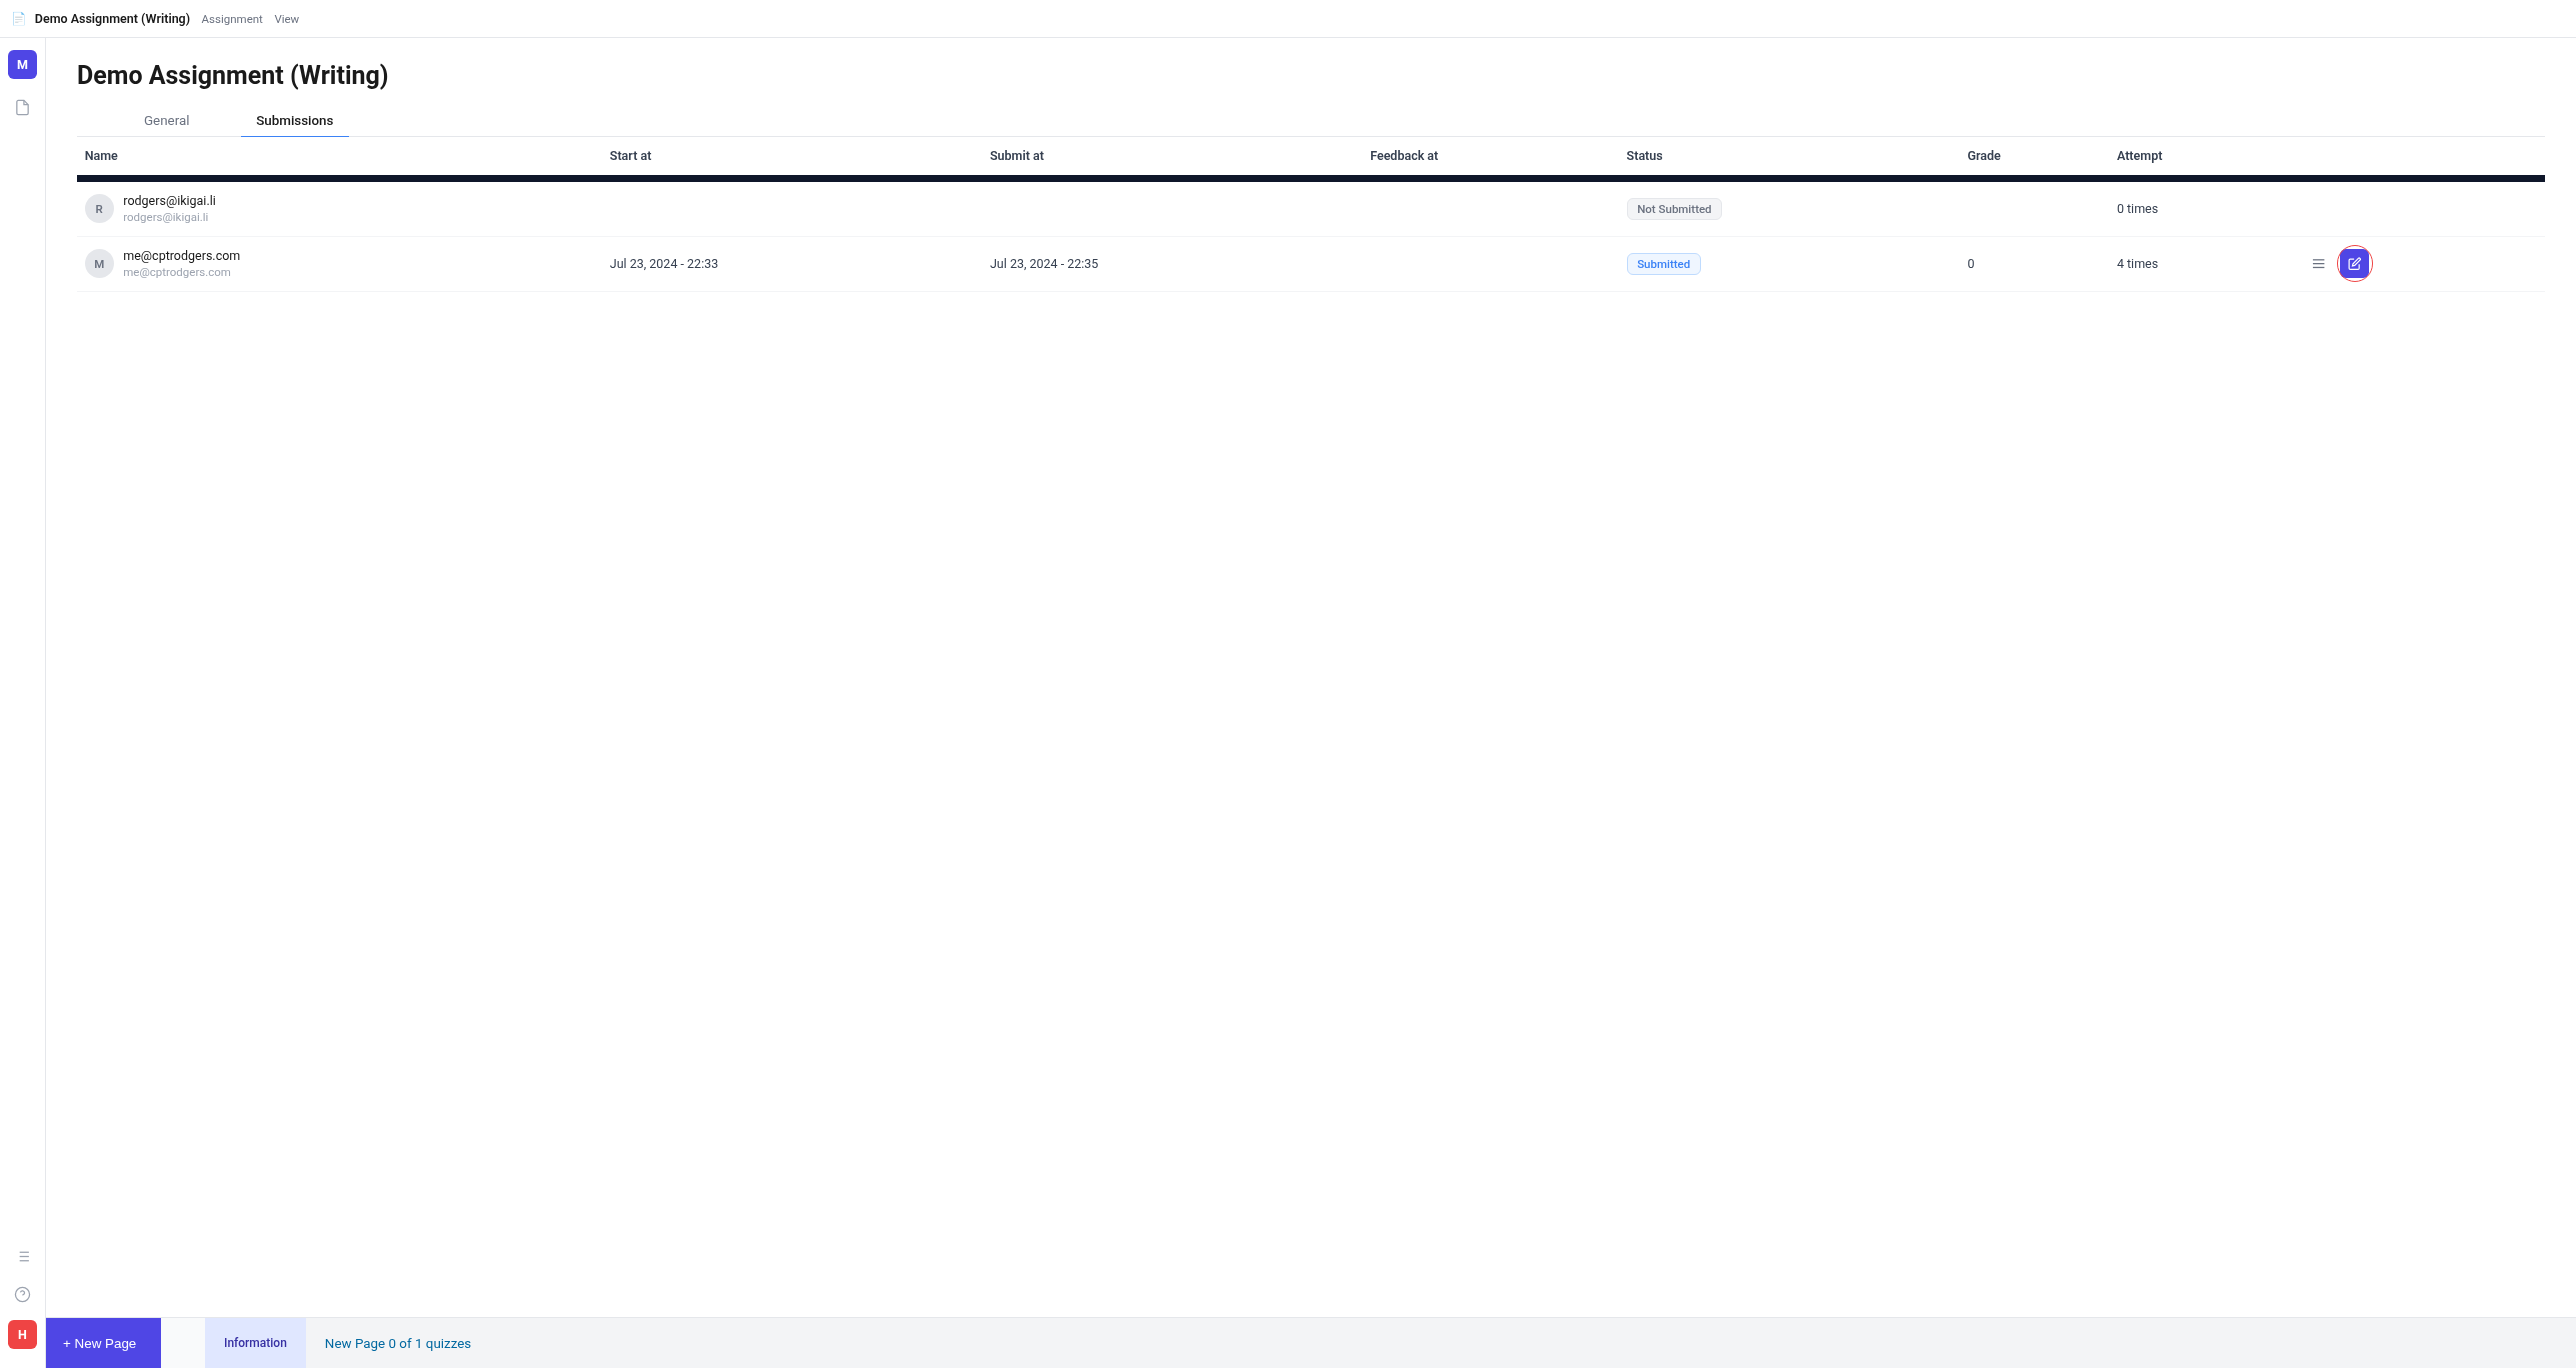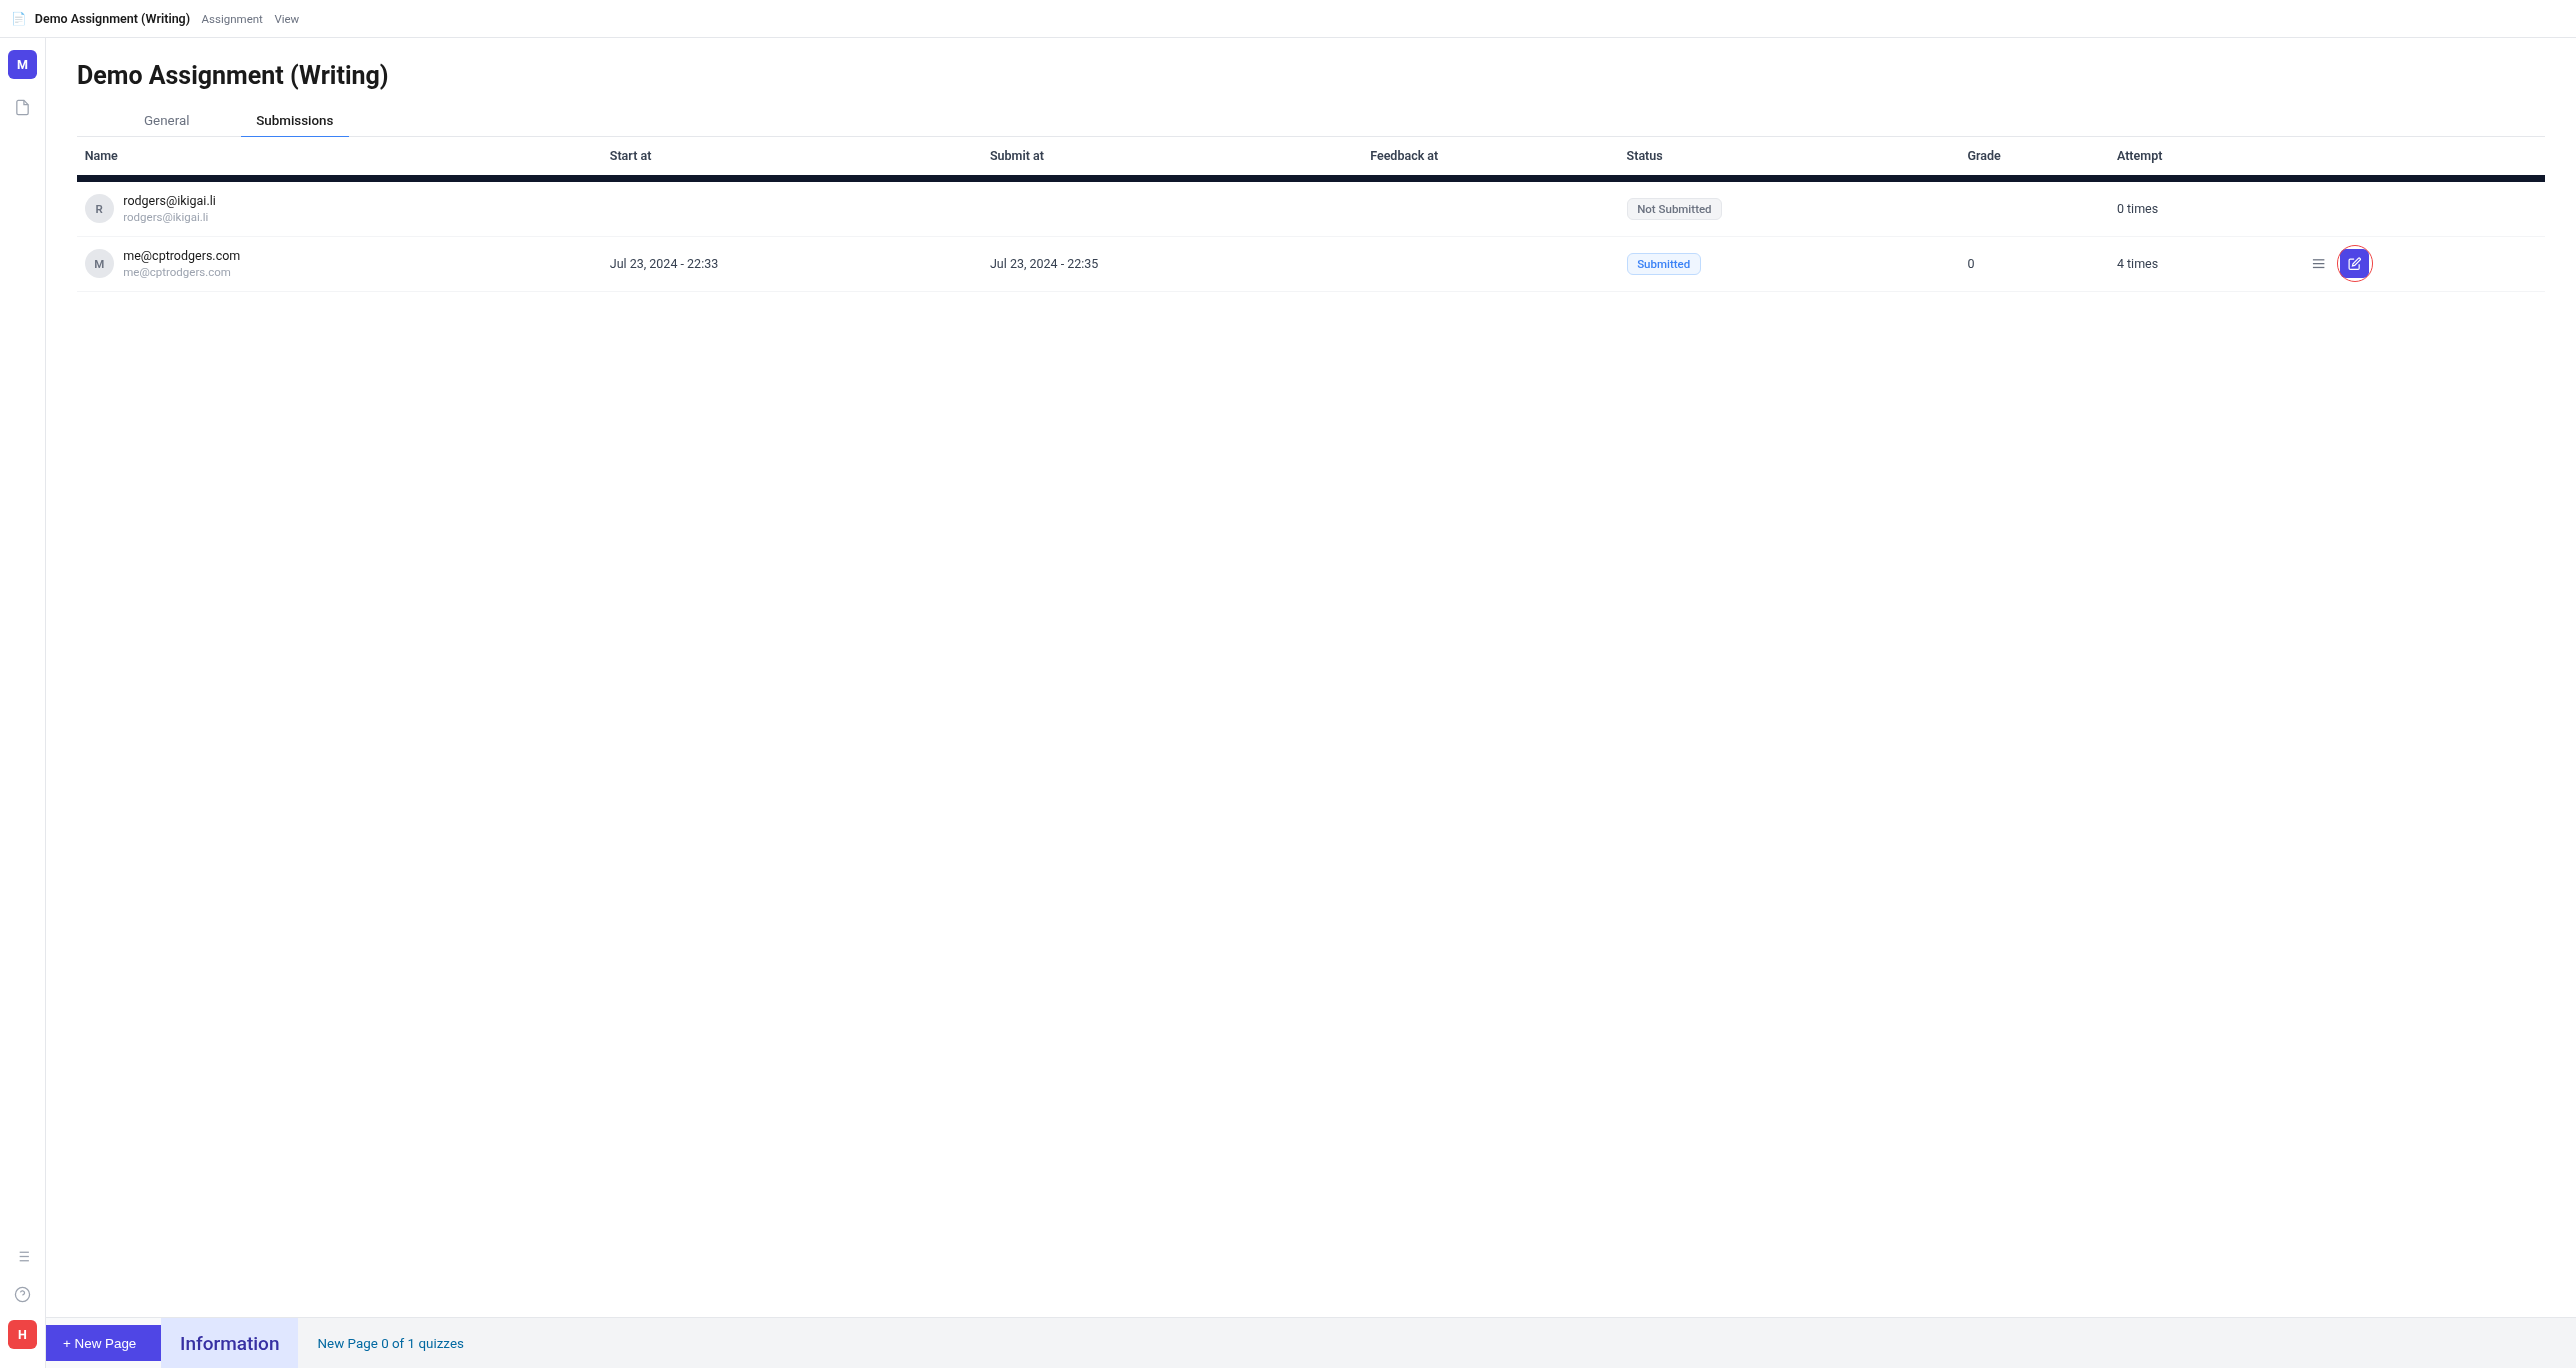--- a/index.html
+++ b/index.html
@@ -64,22 +64,22 @@
       content: '';
       position: absolute;
       inset: -3.8px;
       border: 1.9px solid #ef4444;
       border-radius: 50%;
       pointer-events: none;
     }
 
     
     .bottom-bar { display: flex; align-items: center; background: #f9fafb; border-top: 1px solid #e5e7eb; min-height: 50px; padding: 0; }
-    .bottom-new-page { display: flex; align-items: center; gap: 5.8px; background: #4f46e5; color: #fff; padding: 9.6px 17px; font-size: 13.4px; font-weight: 500; cursor: pointer; min-width: 115px; height: 36px; border: none; }
-    .bottom-information { padding: 9.6px 19px; background: #e0e7ff; color: #3730a3; font-size: 19px; font-weight: 500; height: 50px; display: flex; align-items: center; cursor: pointer; }
+    .bottom-new-page { display: flex; align-items: center; gap: 5.8px; background: #4f46e5; color: #fff; padding: 9.6px 17px; font-size: 13.4px; font-weight: 500; cursor: pointer; min-width: 115px; height: 50px; border: none; }
+    .bottom-information { padding: 9.6px 19px; background: #e0e7ff; color: #3730a3; font-size: 12px; font-weight: 500; height: 50px; display: flex; align-items: center; cursor: pointer; margin-left: 44px; }
     .bottom-page-info { padding: 9.6px 19px; font-size: 13.4px; color: #0369a1; display: flex; align-items: center; flex: 1; background: #f3f4f6; height: 50px; }
 
     svg { display: block; }
   </style>
 </head>
 <body>
 
 <div class="top-bar">
   <span class="top-bar-icon">📄</span>
   <span class="top-bar-title">Demo Assignment (Writing)</span>

